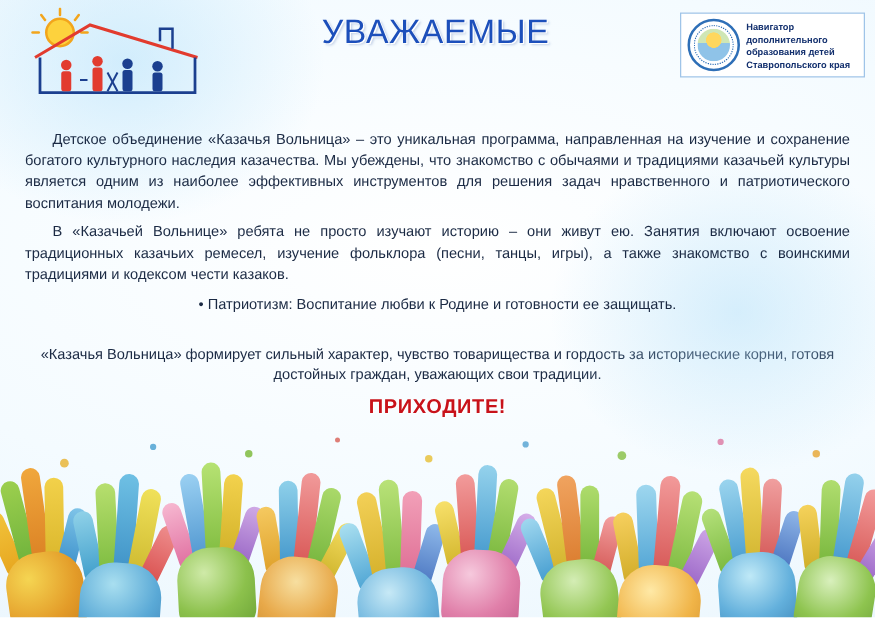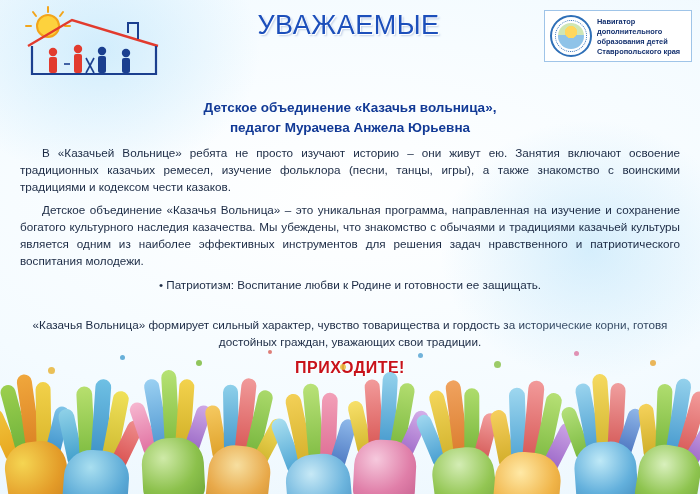--- a/index.html
+++ b/index.html
@@ -226,28 +226,24 @@
     <div class="logo-right">
       <div class="emblem"></div>
       <div class="nav-text">
         <div>Навигатор дополнительного</div>
         <div>образования детей</div>
         <div>Ставропольского края</div>
       </div>
     </div>
   </div>
 
-  <div class="subtitle">
-    <div>Детское объединение «Казачья вольница»,</div>
-    <div>педагог Мурачева Анжела Юрьевна</div>
-  </div>
 
   <div class="body-text">
+    <p>Детское объединение «Казачья Вольница» – это уникальная программа, направленная на изучение и сохранение богатого культурного наследия казачества. Мы убеждены, что знакомство с обычаями и традициями казачьей культуры является одним из наиболее эффективных инструментов для решения задач нравственного и патриотического воспитания молодежи.</p>
     <p>В «Казачьей Вольнице» ребята не просто изучают историю – они живут ею. Занятия включают освоение традиционных казачьих ремесел, изучение фольклора (песни, танцы, игры), а также знакомство с воинскими традициями и кодексом чести казаков.</p>
-    <p>Детское объединение «Казачья Вольница» – это уникальная программа, направленная на изучение и сохранение богатого культурного наследия казачества. Мы убеждены, что знакомство с обычаями и традициями казачьей культуры является одним из наиболее эффективных инструментов для решения задач нравственного и патриотического воспитания молодежи.</p>
     <div class="bullets">
       <div>• Патриотизм: Воспитание любви к Родине и готовности ее защищать.</div>
     </div>
   </div>
 
   <div class="closing">«Казачья Вольница» формирует сильный характер, чувство товарищества и гордость за исторические корни, готовя достойных граждан, уважающих свои традиции.</div>
   <div class="cta">ПРИХОДИТЕ!</div>
 
   <div class="hands">
 

